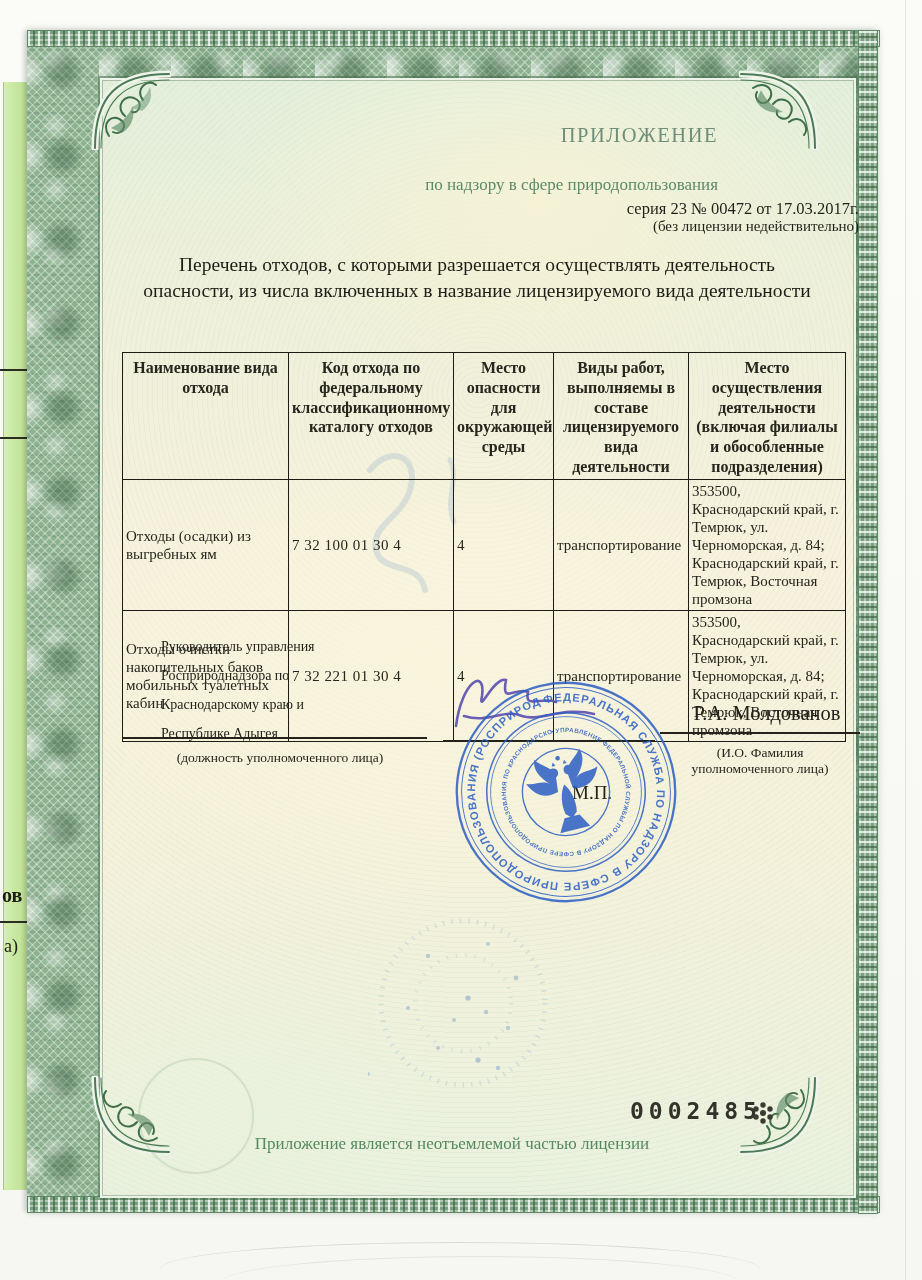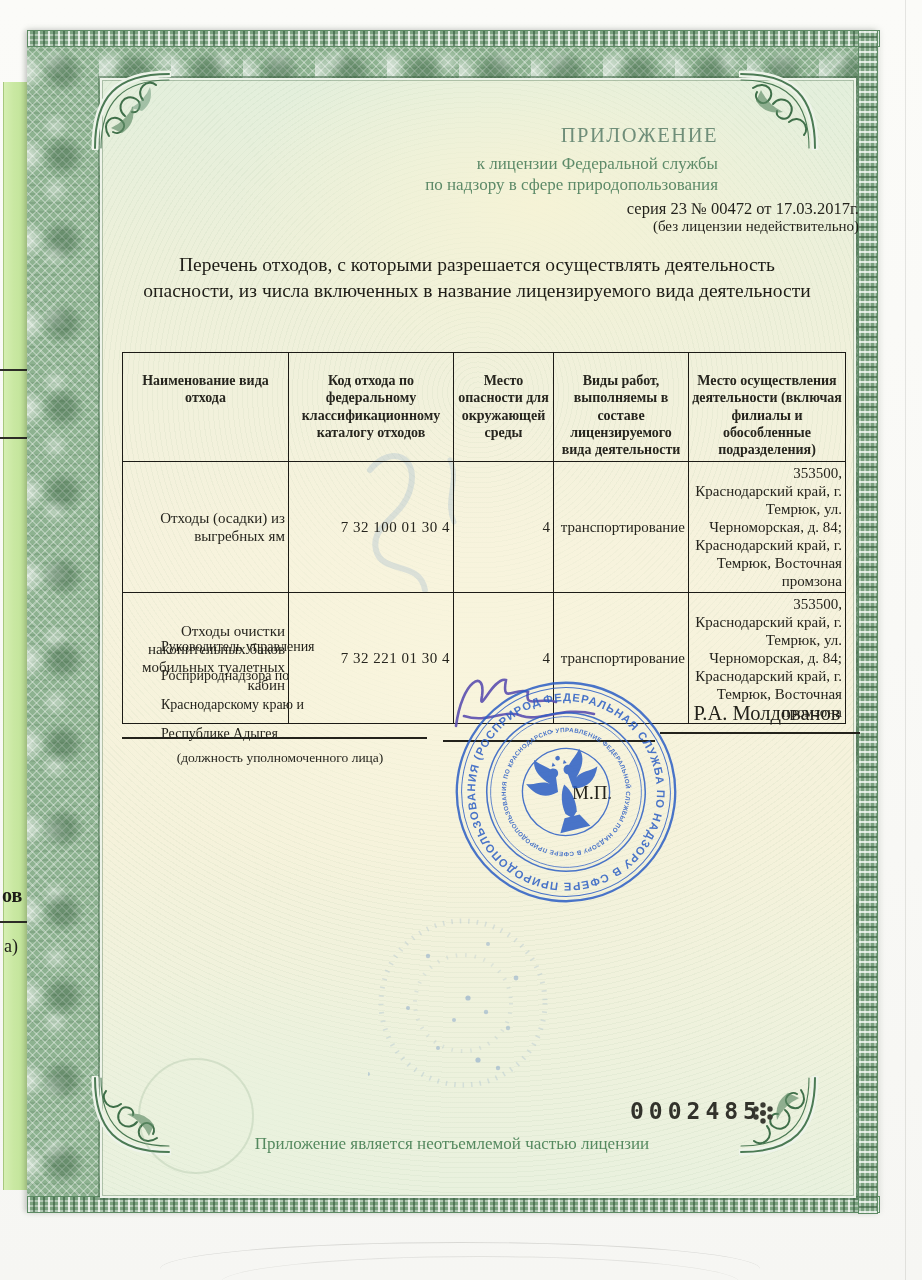--- a/index.html
+++ b/index.html
@@ -59,22 +59,22 @@
   .corner{position:absolute;width:86px;height:86px;}
   
   .abs{position:absolute;}
   .hdr-green{color:#5d8a68;font-size:17px;text-align:right;}
   .hdr-title{color:#6f8e79;font-size:20.5px;letter-spacing:1.5px;text-align:right;}
   .hdr-black{color:#201f19;font-size:16.5px;text-align:right;}
   .hdr-note{color:#201f19;font-size:15px;text-align:right;}
   .doc-title{width:770px;text-align:center;font-size:19.5px;line-height:26px;color:#1e1d17;}
   table.waste{border-collapse:collapse;table-layout:fixed;position:absolute;left:122px;top:352px;width:723px;}
   table.waste th,table.waste td{border:1.6px solid #1c1b16;padding:2px 3px;overflow:hidden;}
-  table.waste th{font-weight:bold;font-size:14px;line-height:1.24;vertical-align:top;padding-top:19px;text-align:center;}
-  table.waste td{font-size:15px;line-height:1.2;text-align:right;vertical-align:middle;}
+  table.waste th{font-weight:bold;font-size:16px;line-height:1.24;vertical-align:top;padding-top:5px;text-align:center;}
+  table.waste td{font-size:15px;line-height:1.2;text-align:left;vertical-align:middle;}
   td.addr{font-size:13.5px;line-height:1.2;}
   td.code{font-size:15.5px;letter-spacing:.5px;}
   .sig-pos{font-size:14px;line-height:29px;color:#23221b;padding-left:39px;}
   .rule{position:absolute;height:1.6px;background:#23221b;}
   .cap{position:absolute;font-size:13.5px;color:#26251e;text-align:center;line-height:16px;margin-top:8px;}
   .officer{font-size:20.5px;color:#23221b;}
   .mp{font-size:19px;color:#23221b;}
   .form-number{font-family:"DejaVu Sans Mono",monospace;font-size:23px;letter-spacing:5px;color:#32322b;font-weight:600;}
   .footer-note{width:660px;text-align:center;font-size:17px;color:#55895f;}
   .paper-line{position:absolute;background:rgba(90,90,85,.14);}
@@ -143,21 +143,20 @@
         <path d="M40,52 c-11,-9 0,-24 11,-17 c7,4 3,15 -4,13" stroke="#3f6f49" stroke-width="2"></path>
         <path d="M58,36 c-9,-11 5,-22 13,-15" stroke="#3f6f49" stroke-width="2"></path>
         <path d="M26,64 q15,-7 22,-22 q3,18 -11,27 z" fill="#5d8a66" opacity=".65" stroke="none"></path>
       </g>
     </svg>
   </div>
 
   <div class="wm-circle" style="left:138px;top:1058px;width:112px;height:112px;"></div>
 
   <div class="abs hdr-title" style="right:204px;top:124px;width:400px;">ПРИЛОЖЕНИЕ</div>
-  <div class="abs hdr-green" style="right:204px;top:154px;width:420px;">к лицензии Федеральной службы</div>
   <div class="abs hdr-green" style="right:204px;top:175px;width:460px;">по надзору в сфере природопользования</div>
   <div class="abs hdr-black" style="right:63px;top:199px;width:340px;">серия 23 № 00472   от  17.03.2017г.</div>
   <div class="abs hdr-note" style="right:63px;top:218px;width:300px;">(без лицензии недействительно)</div>
 
   <div class="abs doc-title" style="left:92px;top:252px;">
     <div>Перечень отходов, с которыми разрешается осуществлять деятельность</div>
     <div>опасности, из числа включенных в название лицензируемого вида деятельности</div>
   </div>
 
   <svg class="abs" style="left:330px;top:430px;" width="220" height="210" opacity="0.16">
@@ -211,20 +210,24 @@
     <g fill="none" stroke="#5b4fb0" stroke-width="2.6" stroke-linecap="round" opacity=".9">
       <path d="M14,64 C20,18 44,6 40,34 C36,54 52,14 64,18 C59,44 74,24 86,30 C82,48 100,34 114,40"></path>
       <path d="M22,54 C47,62 62,46 80,54 C97,60 122,44 152,52"></path>
     </g>
   </svg>
   <div class="rule" style="left:443px;top:740px;width:212px;"></div>
   <div class="abs mp" style="left:572px;top:782px;">М.П.</div>
 
   <div class="abs officer" style="left:672px;top:702px;width:190px;text-align:center;">Р.А. Молдованов</div>
   <div class="rule" style="left:660px;top:732px;width:200px;"></div>
+  <div class="cap" style="left:660px;top:737px;width:200px;">
+    <div>(И.О. Фамилия</div>
+    <div>уполномоченного лица)</div>
+  </div>
 
   <svg class="abs" style="left:450px;top:676px;" width="232" height="232" viewBox="0 0 240 240" opacity="0.85">
     <g transform="rotate(-14 120 120)" fill="none" stroke="#2b5ec5">
       <circle cx="120" cy="120" r="113" stroke-width="2.4"></circle>
       <circle cx="120" cy="120" r="108" stroke-width="1"></circle>
       <circle cx="120" cy="120" r="82" stroke-width="1.6"></circle>
       <circle cx="120" cy="120" r="78" stroke-width="0.8"></circle>
       <circle cx="120" cy="120" r="45" stroke-width="1.4"></circle>
       <defs>
         <path id="arcOuter" d="M120,26 a94,94 0 1 1 -0.05,0"></path>

